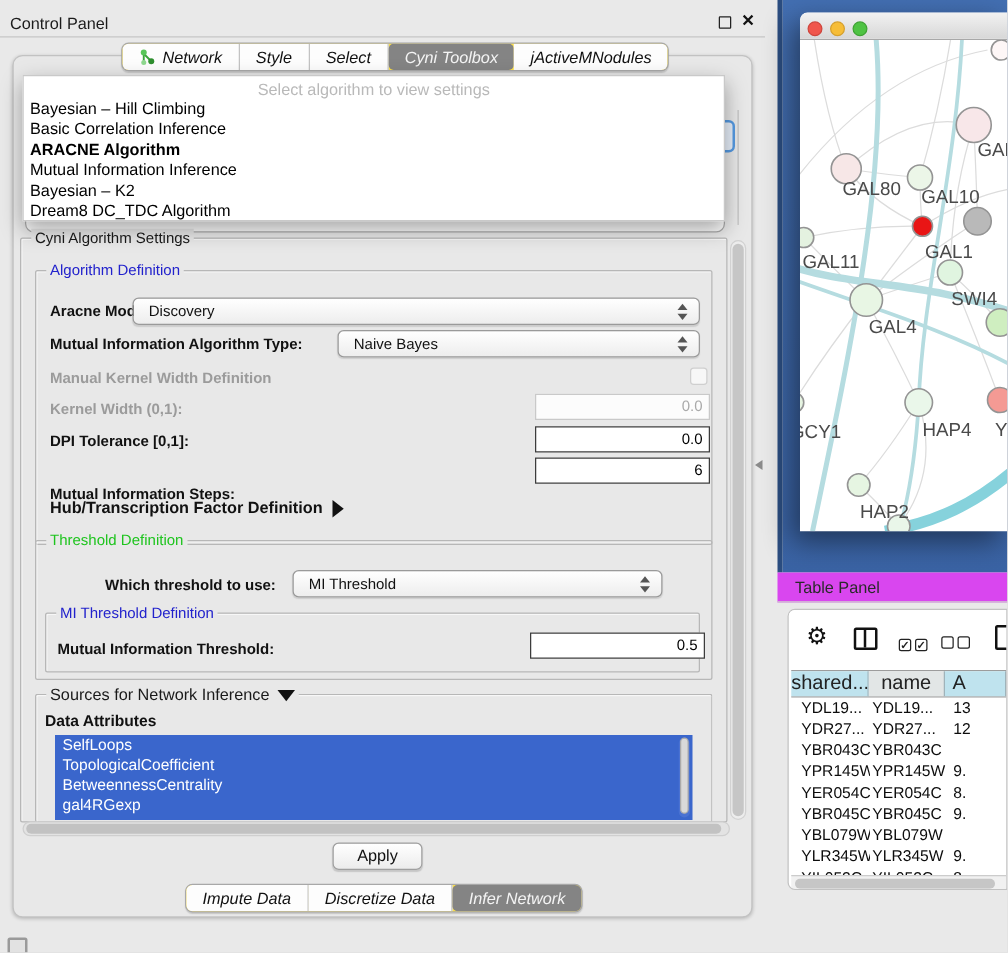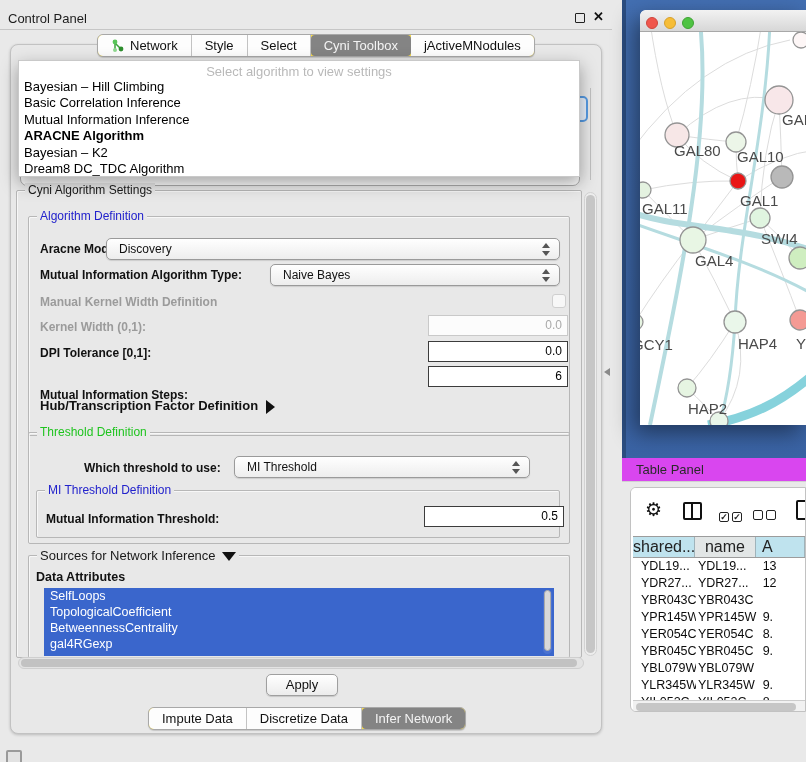--- a/index.html
+++ b/index.html
@@ -7,21 +7,21 @@
   #screen { position:relative; width:806px; height:762px; overflow:hidden; background:#e9e9e9; color:#1a1a1a; }
   .abs { position:absolute; }
 
   
   .cp-title { left:8px; top:11px; font-size:13px; color:#1c1c1c; }
   .cp-rule { left:0; top:29px; width:612px; height:1px; background:#c6c6c6; }
   .float-btn { left:575px; top:13px; width:10px; height:10px; border:1.5px solid #222; border-radius:1px; }
   .close-btn { left:593px; top:9px; font-size:13px; font-weight:bold; color:#111; }
 
   
-  .seg { display:flex; align-items:stretch; background:#fde047; border:1px solid #a8a8a8; border-radius:6px; overflow:hidden; height:23px; box-shadow:0 1px 1px rgba(0,0,0,.15); }
+  .seg { display:flex; align-items:stretch; background:#fde047; border:1px solid #a8a8a8; border-radius:6px; overflow:hidden; height:23px; box-shadow:0 1px 1px rgba(0,0,0,.15);font-style:italic; }
   .seg .seg-item { display:flex; align-items:center; padding:0 13px; font-size:13px; color:#111; border-right:1px solid #c3c3c3; background:#fdfdfd; white-space:nowrap; }
   .seg .seg-item:last-child { border-right:none; }
   .seg .seg-item.sel { background:#848484; color:#f4f4f4; border-right:none; border-radius:4px; }
   .top-tabs { left:97px; top:34px; }
   .bottom-tabs { left:148px; top:707px; }
 
   .main-panel { left:10px; top:44px; width:592px; height:690px; background:#e8e8e8; border:1px solid #c2c2c2; border-radius:8px; box-shadow:0 1px 3px rgba(0,0,0,.2); }
 
   
   .frag-combo-right { left:570px; top:96px; width:18px; height:26px; border:2px solid #569ae2; border-radius:5px; background:#e8f0fb; }
@@ -146,22 +146,22 @@
   </div>
 
   <div class="abs frag-groupline"></div>
   <div class="abs frag-combo-right"></div>
   <div class="abs frag-combo-bottom"></div>
 
   <div class="abs popup">
     <div class="ph">Select algorithm to view settings</div>
     <div class="dd-item">Bayesian – Hill Climbing</div>
     <div class="dd-item">Basic Correlation Inference</div>
+    <div class="dd-item sel">ARACNE Algorithm</div>
     <div class="dd-item">Mutual Information Inference</div>
-    <div class="dd-item sel">ARACNE Algorithm</div>
     <div class="dd-item">Bayesian – K2</div>
     <div class="dd-item">Dream8 DC_TDC Algorithm</div>
   </div>
 
   <div class="abs group" style="left:16px; top:190px; width:566px; height:468px;">
     <span class="gtitle t-black">Cyni Algorithm Settings</span>
   </div>
 
   <div class="abs group" style="left:28px; top:216px; width:542px; height:220px;">
     <span class="gtitle t-blue">Algorithm Definition</span>

